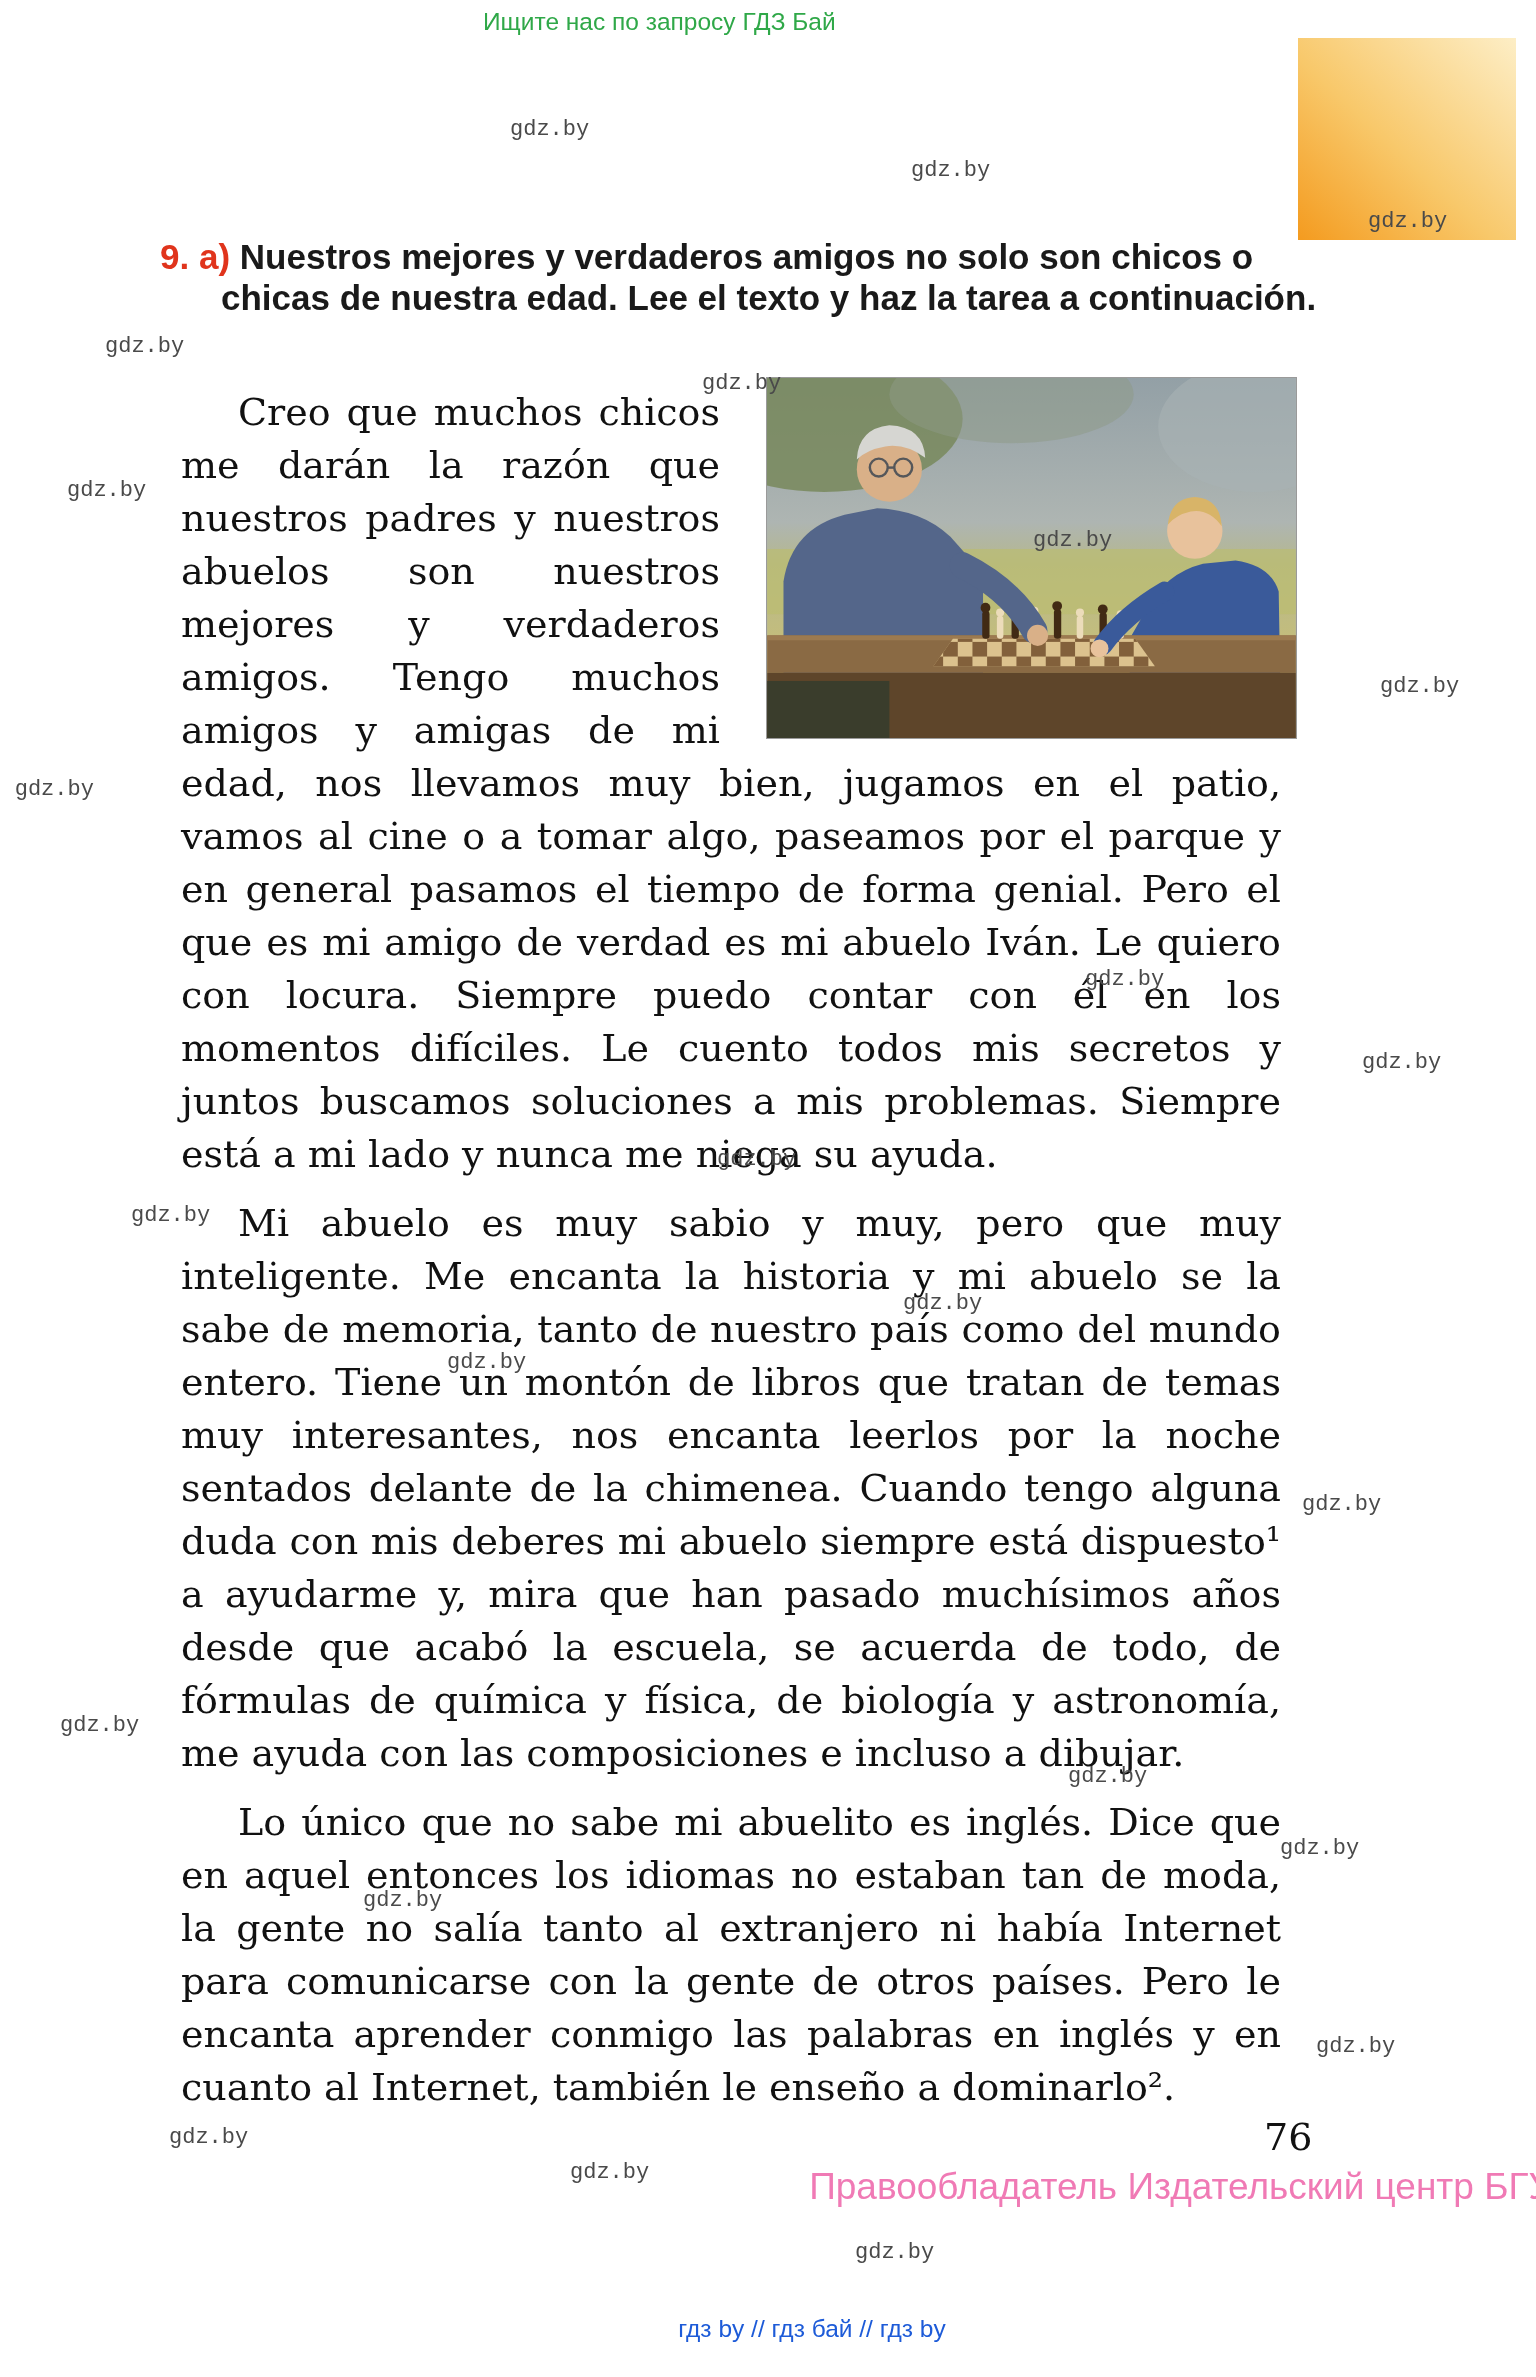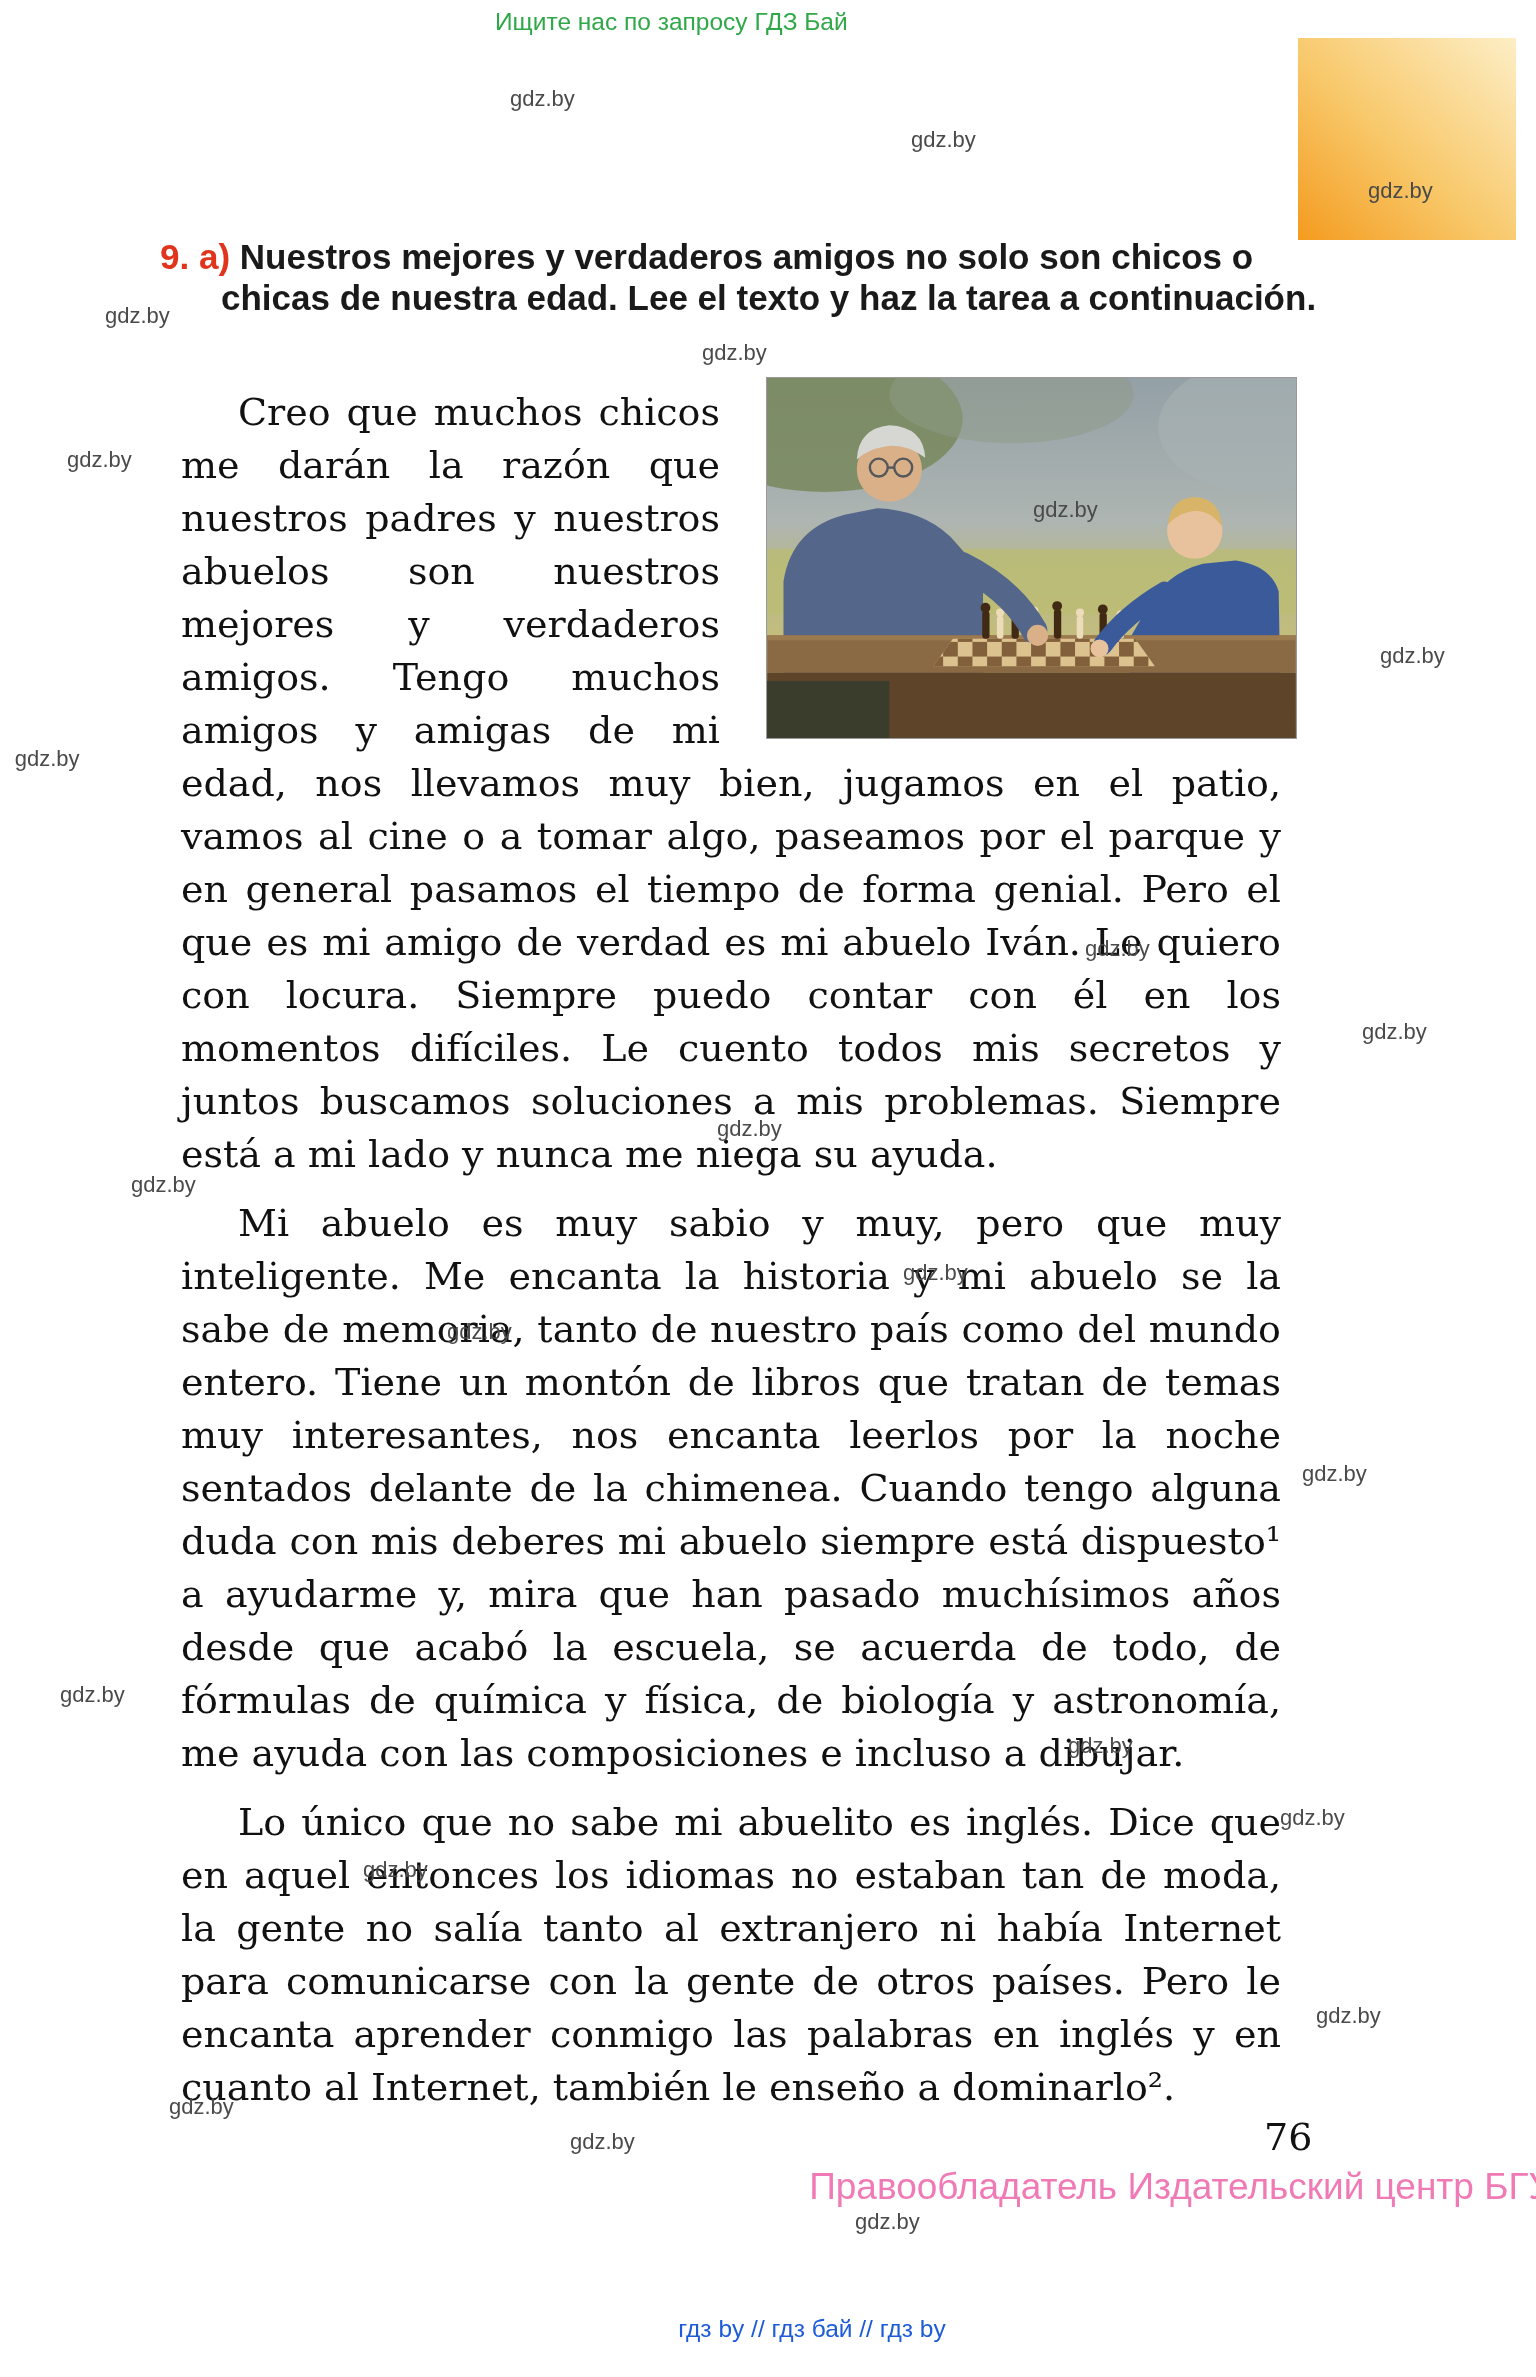--- a/index.html
+++ b/index.html
@@ -8,35 +8,35 @@
     background:#ffffff;
     position:relative;
     overflow:hidden;
     font-family:"DejaVu Serif", serif;
     color:#111;
   }
 
   
   .wm {
     position:absolute;
-    font-family:Liberation Sans, sans-serif;
+    font-family:Liberation Mono, monospace;
     font-size:22px;
     color:#4a4a4a;
     z-index:60;
     white-space:nowrap;
+    margin-top:31px;
   }
 
   .top-banner {
     position:absolute;
     left:483px; top:8.2px;
     font-family:"Liberation Sans", sans-serif;
     font-size:24.5px;
     color:#2fa848;
     z-index:10;
-    margin-left:12px;
   }
 
   .orange-box {
     position:absolute;
     left:1298px; top:38px;
     width:218px; height:202px;
     background:linear-gradient(to right top, #f49b1f 0%, #f8c86a 45%, #fdeec6 100%);
     z-index:1;
   }
 

